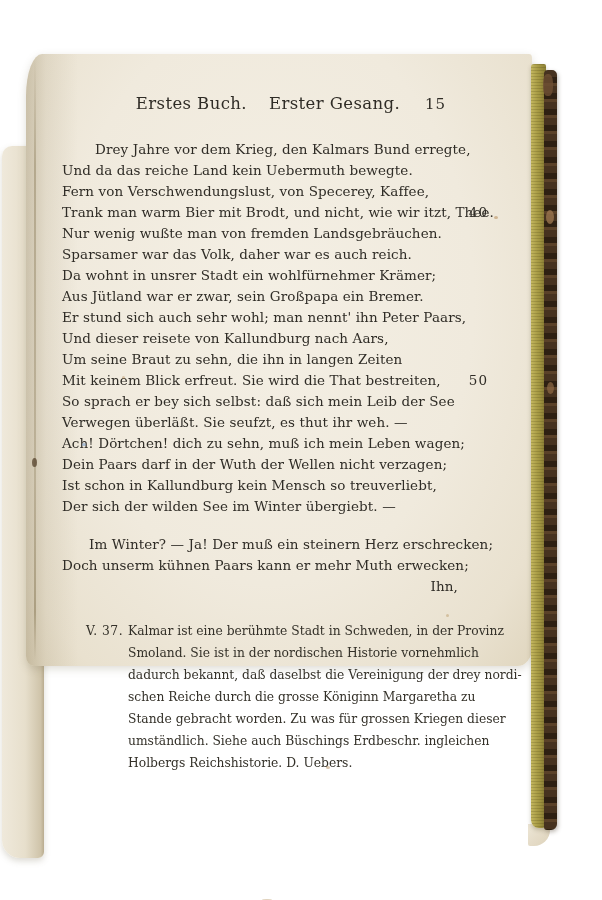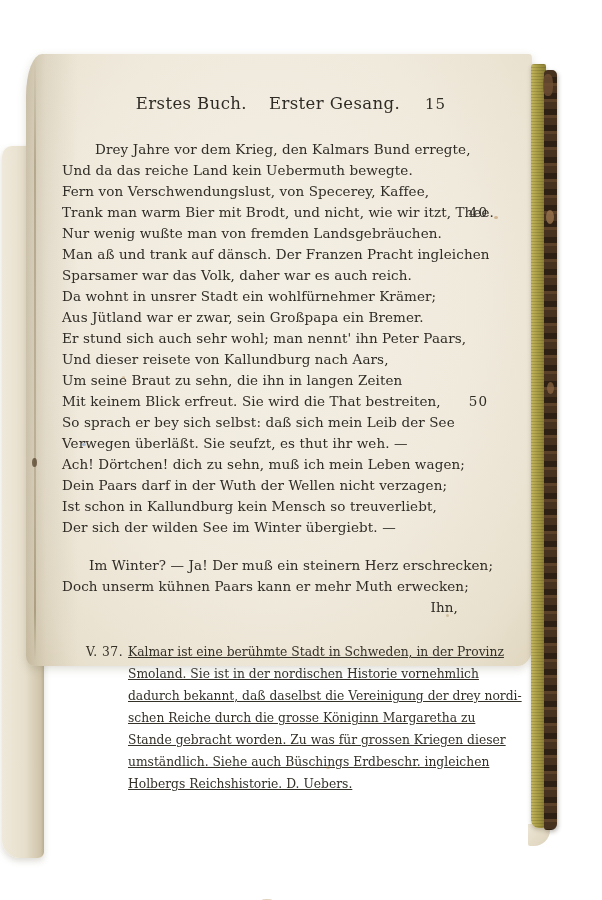--- a/index.html
+++ b/index.html
@@ -84,21 +84,21 @@
   .vline{position:relative;white-space:nowrap;}
   .vline.indent{text-indent:33px;}
   .lnum{position:absolute;right:-14px;top:0;font-size:13.5px;letter-spacing:1px;}
   .stanza2{margin-top:17px;font-size:13.5px;line-height:21px;letter-spacing:.1px;}
   .stanza2 .indent{text-indent:27px;}
   .catchword-line{text-align:right;padding-right:16px;}
   .footnote{
     margin-top:23px;margin-left:24px;width:382px;
     font-size:12.3px;line-height:22px;color:#343129;
   }
-  .fn-line{padding-left:42px;white-space:nowrap;text-decoration:underline;}
+  .fn-line{padding-left:42px;white-space:nowrap;}
   .fn-first{padding-left:0;}
   .fn-label{display:inline-block;width:42px;letter-spacing:.5px;}
 </style>
 </head>
 <body>
 
 <div class="under-sheet"></div>
 
 <div class="page">
   <div class="gutter-shadow"></div>
@@ -111,21 +111,20 @@
       <span class="part">Erstes Buch.</span><span class="gap"></span><span class="part">Erster Gesang.</span>
       <span class="pagenum">15</span>
     </div>
 
     <div class="verse">
       <div class="vline indent">Drey Jahre vor dem Krieg, den Kalmars Bund erregte,</div>
       <div class="vline">Und da das reiche Land kein Uebermuth bewegte.</div>
       <div class="vline">Fern von Verschwendungslust, von Specerey, Kaffee,</div>
       <div class="vline"><span>Trank man warm Bier mit Brodt, und nicht, wie wir itzt, Thee.</span><span class="lnum">40</span></div>
       <div class="vline">Nur wenig wußte man von fremden Landsgebräuchen.</div>
-      <div class="vline">Man aß und trank auf dänsch.  Der Franzen Pracht ingleichen</div>
       <div class="vline">Sparsamer war das Volk, daher war es auch reich.</div>
       <div class="vline">Da wohnt in unsrer Stadt ein wohlfürnehmer Krämer;</div>
       <div class="vline">Aus Jütland war er zwar, sein Großpapa ein Bremer.</div>
       <div class="vline">Er stund sich auch sehr wohl; man nennt' ihn Peter Paars,</div>
       <div class="vline">Und dieser reisete von Kallundburg nach Aars,</div>
       <div class="vline">Um seine Braut zu sehn,  die ihn in langen Zeiten</div>
       <div class="vline"><span>Mit keinem Blick erfreut.   Sie wird die That bestreiten,</span><span class="lnum">50</span></div>
       <div class="vline">So sprach er bey sich selbst:  daß sich mein Leib der See</div>
       <div class="vline">Verwegen überläßt.   Sie seufzt, es thut ihr weh.  —</div>
       <div class="vline">Ach!  Dörtchen!  dich zu sehn, muß ich mein Leben wagen;</div>

